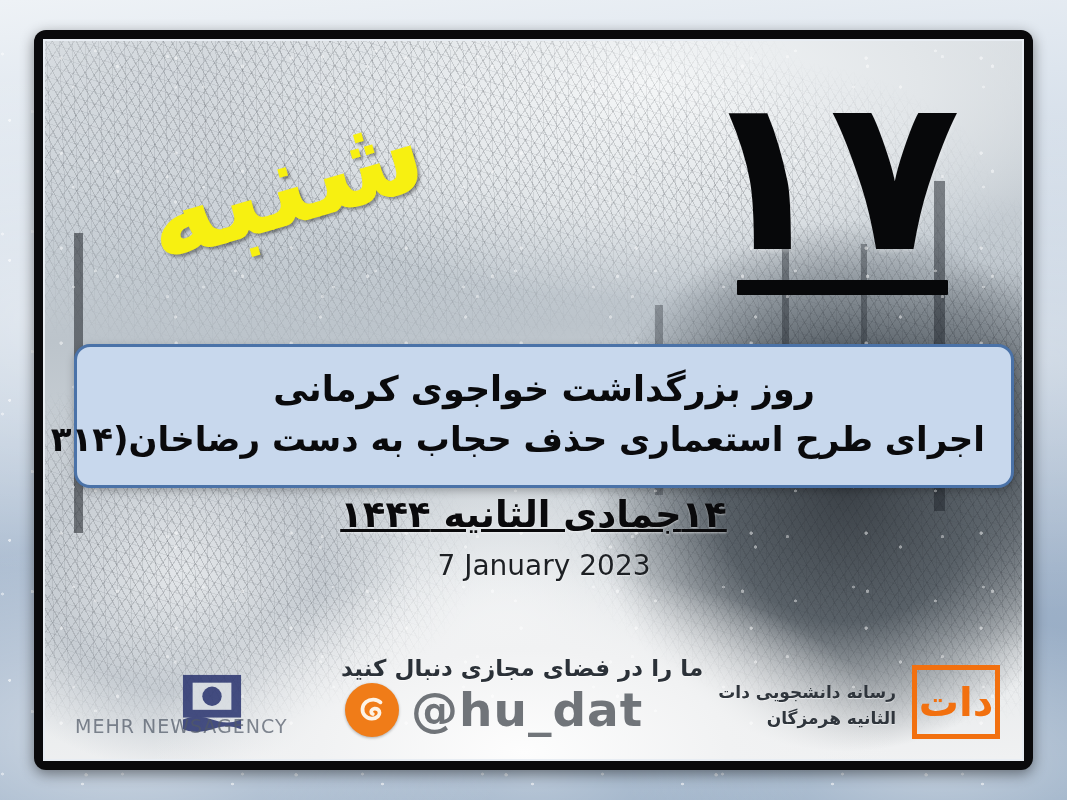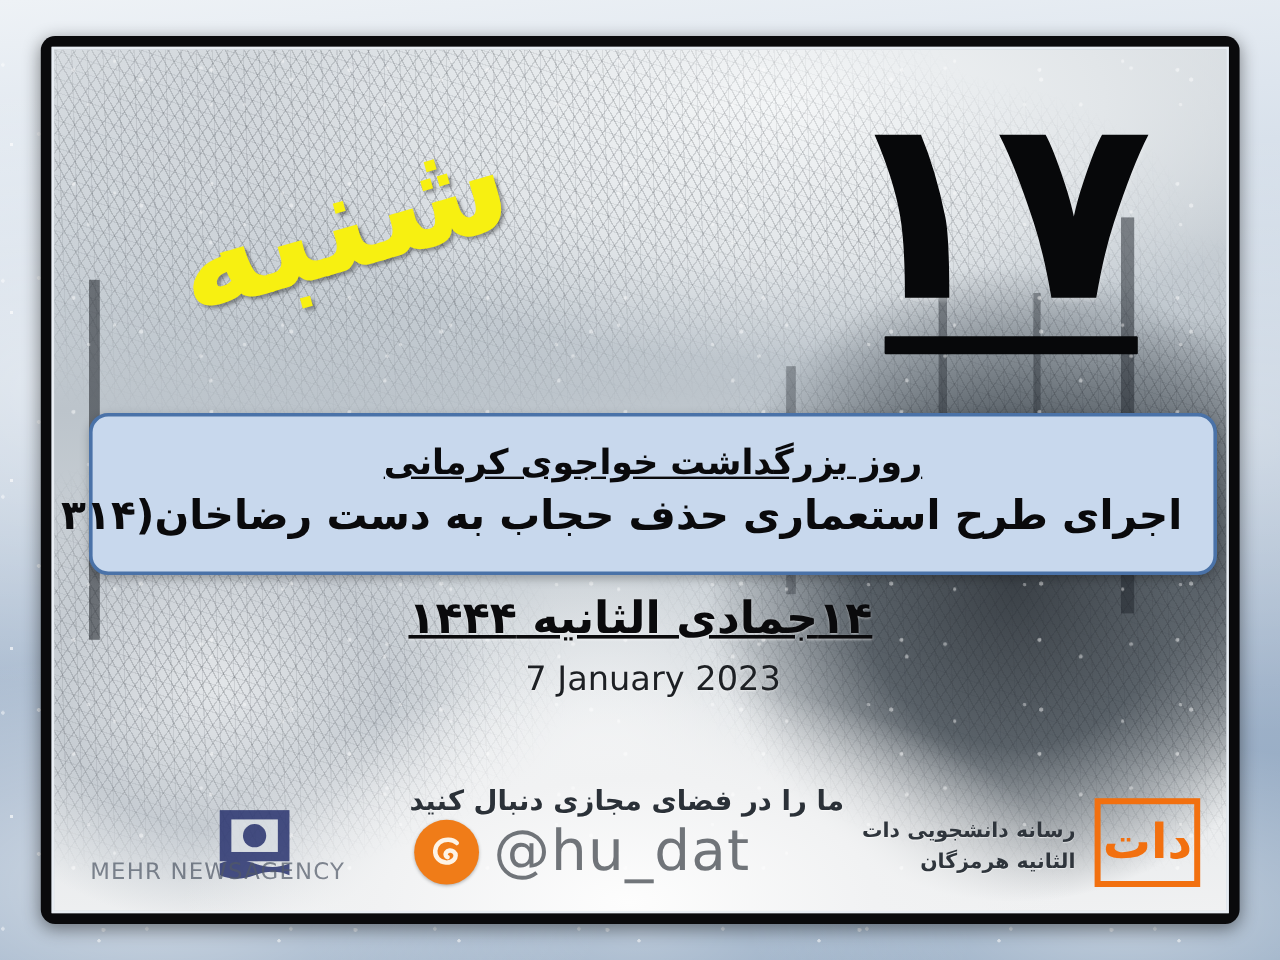--- a/index.html
+++ b/index.html
@@ -206,21 +206,21 @@
     border-radius: 16px;
     text-align: center;
     box-shadow: 0 3px 8px rgba(0,0,0,.25);
   }
   .headline-line {
     color: #0a0a0c;
     font-weight: bold;
     line-height: 1.45;
     white-space: nowrap;
   }
-  #headline-1 { font-size: 29px; text-decoration: underline; }
+  #headline-1 { font-size: 35px; }
   #headline-2 { font-size: 34px; }
 
   
   #hijri {
     position: absolute;
     left: 0;
     right: 0;
     top: 452px;
     text-align: center;
     font-size: 37px;
@@ -307,20 +307,21 @@
     justify-content: center;
     box-shadow: 0 1px 3px rgba(0,0,0,.3);
   }
   #handle {
     font-size: 47px;
     color: #53585e;
     direction: ltr;
     letter-spacing: 1px;
     opacity: .82;
     white-space: nowrap;
+    font-weight: bold;
   }
 
   
   #media-name {
     position: absolute;
     right: 126px;
     bottom: 28px;
     text-align: right;
     font-size: 17px;
     font-weight: bold;

